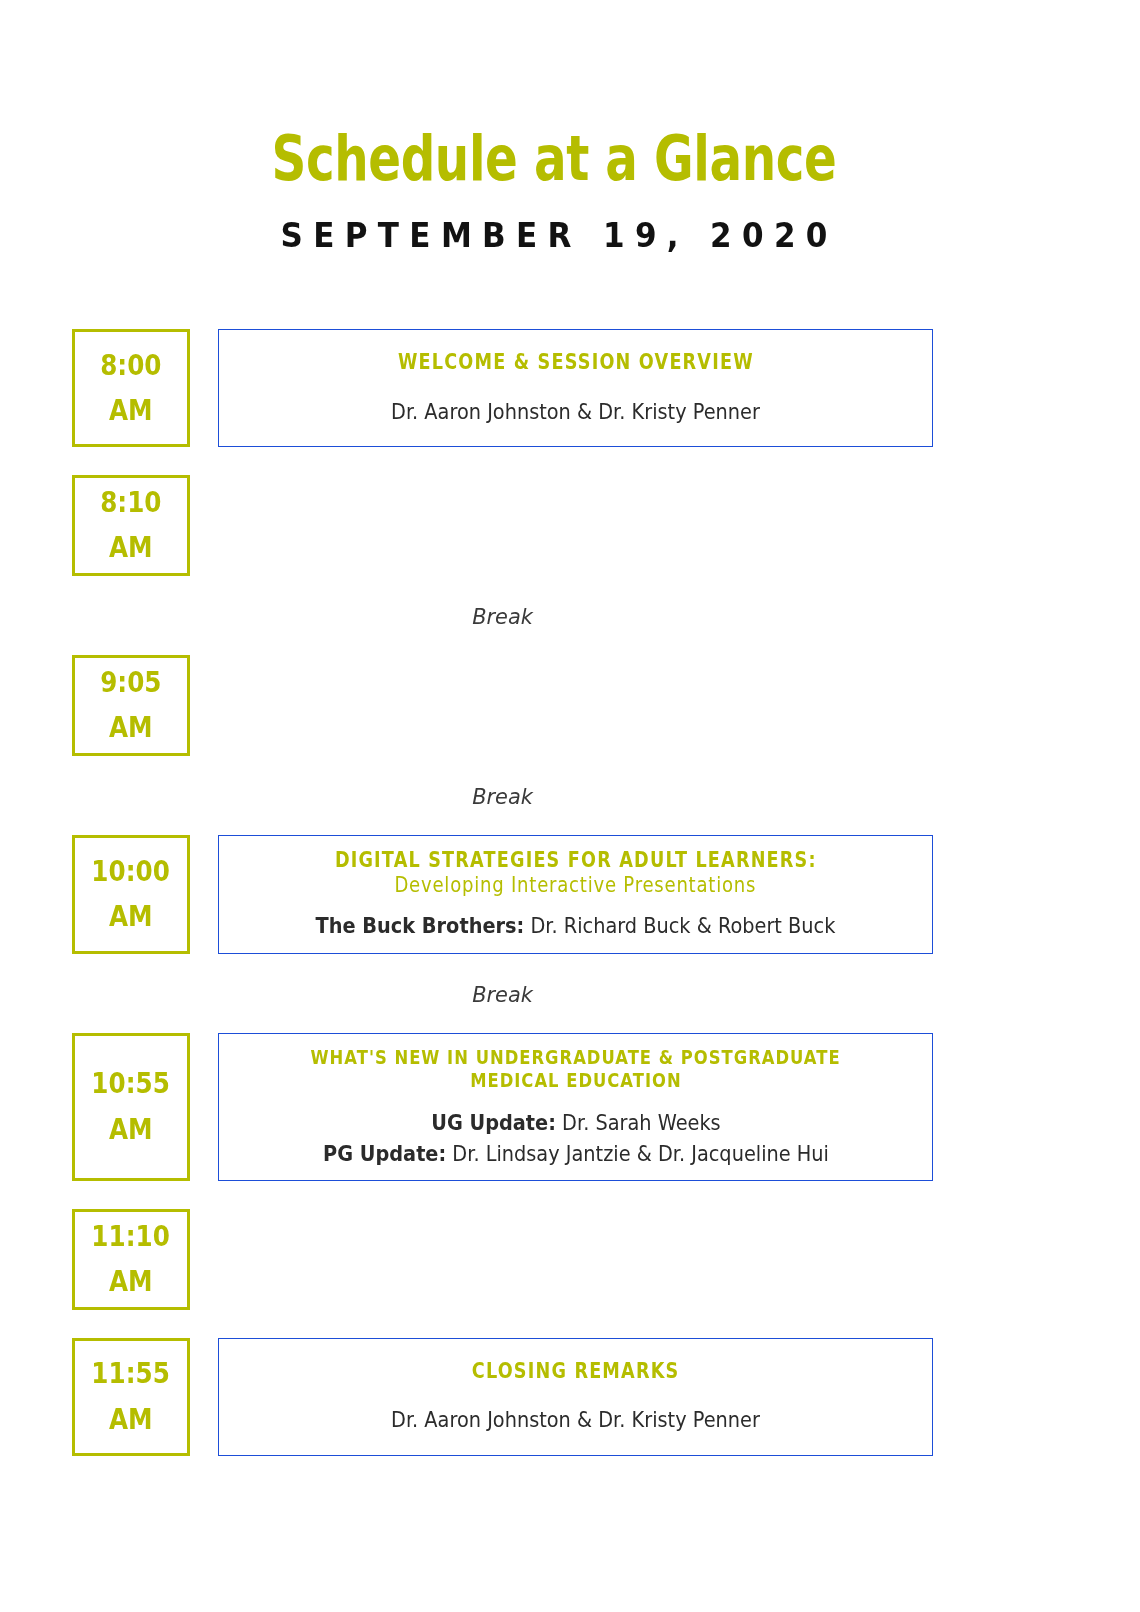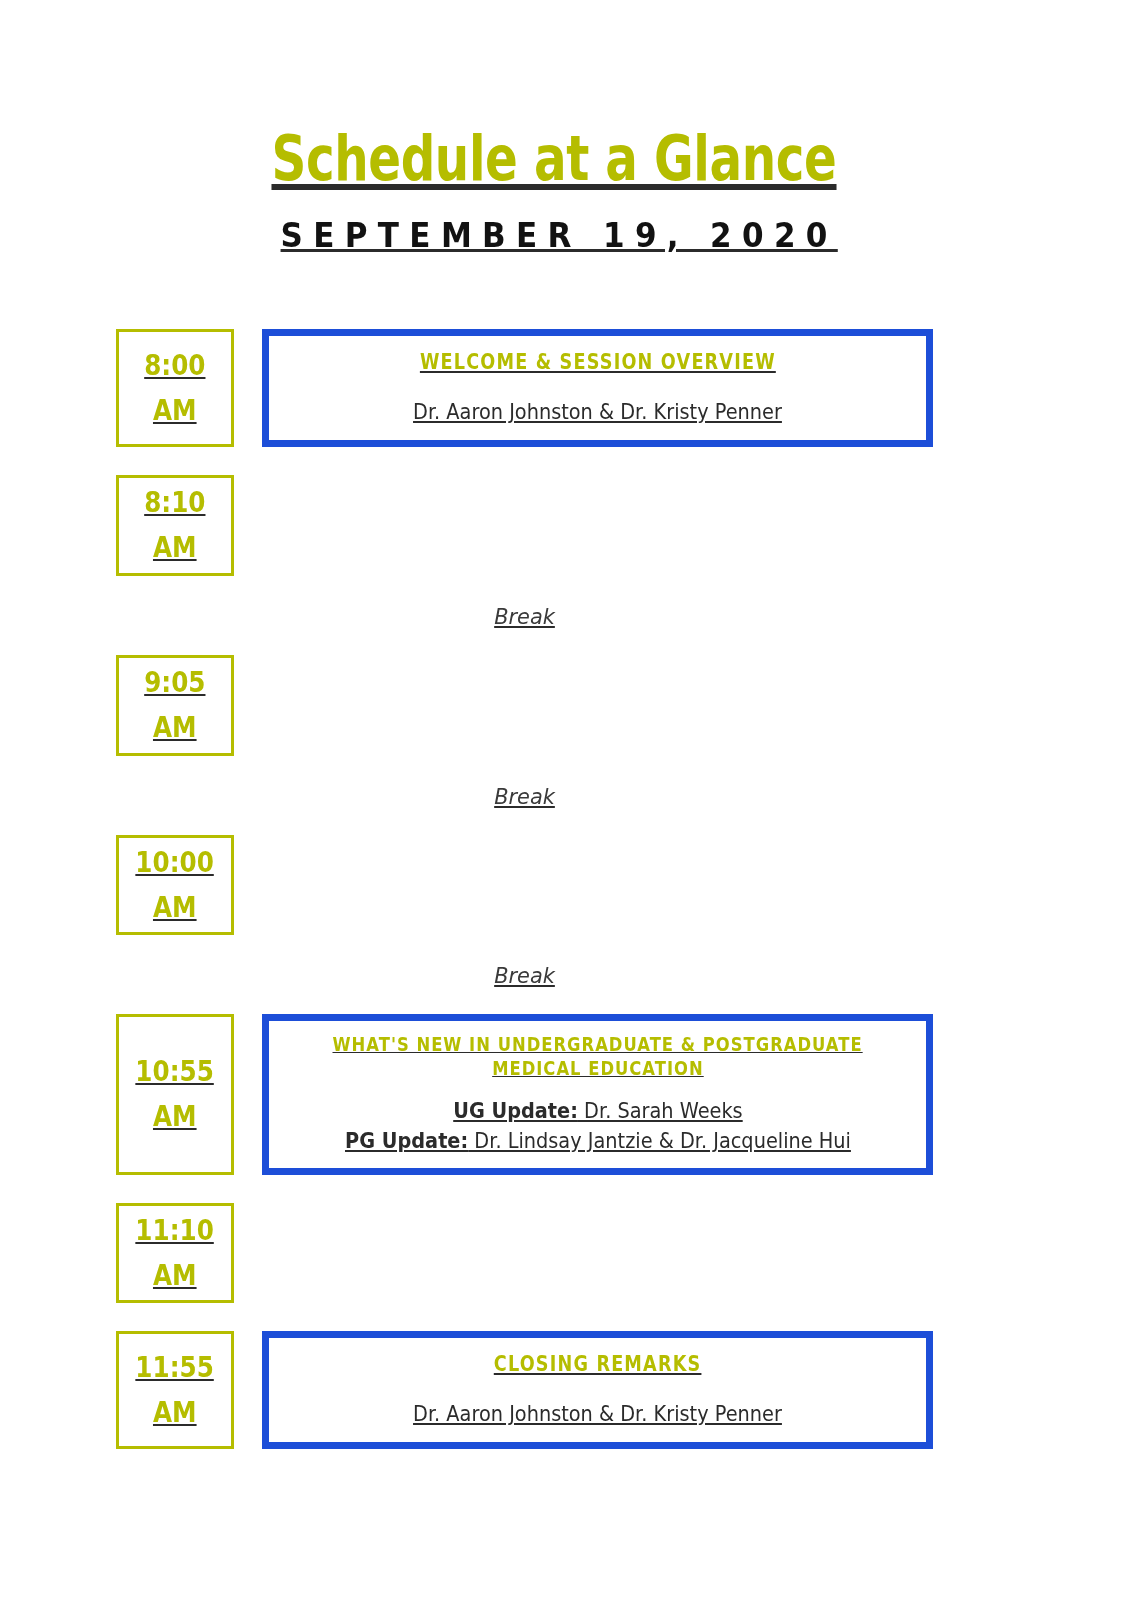--- a/index.html
+++ b/index.html
@@ -14,21 +14,20 @@
     color: #2b2b2b;
     overflow: hidden;
   }
 
   .page {
     position: relative;
     width: 1108px;
     height: 1612px;
     background: #ffffff;
     box-sizing: border-box;
-    text-decoration: underline;
   }
 
   
   .header {
     text-align: center;
     padding-top: 128px;
   }
   .title {
     font-family: "DejaVu Sans", sans-serif;
     font-size: 62px;
@@ -50,21 +49,21 @@
     margin: 26px 0 0 0;
     padding-left: 11px;
     white-space: nowrap;
     transform: scaleX(0.94);
     transform-origin: center;
   }
 
   
   .schedule {
     margin-top: 74px;
-    padding-left: 116px;
+    padding-left: 72px;
     padding-right: 175px;
   }
 
   .row {
     display: flex;
     align-items: stretch;
     gap: 28px;
     margin-bottom: 28px;
   }
 
@@ -84,21 +83,21 @@
     font-size: 28px;
     color: #b5bd00;
     line-height: 1.05;
     transform: scaleX(0.88);
     white-space: nowrap;
   }
   .time-line.meridiem { margin-top: 16px; }
 
   .session-box {
     flex: 1 1 auto;
-    border: 7px solid #1d4ed8;
+    border: 1px solid #1d4ed8;
     box-sizing: border-box;
     display: flex;
     flex-direction: column;
     align-items: center;
     justify-content: center;
     padding: 12px 10px;
     min-height: 118px;
     text-align: center;
   }
 
@@ -196,20 +195,25 @@
       </div>
     </div>
 
     <div class="break">Break</div>
 
     <div class="row">
       <div class="time-box">
         <div class="time-line">10:00</div>
         <div class="time-line meridiem">AM</div>
       </div>
+      <div class="session-box">
+        <div class="session-title">DIGITAL STRATEGIES FOR ADULT LEARNERS:</div>
+        <div class="session-subtitle">Developing Interactive Presentations</div>
+        <div class="presenter tight"><span class="lead">The Buck Brothers:</span><span> Dr. Richard Buck &amp; Robert Buck</span></div>
+      </div>
     </div>
 
     <div class="break">Break</div>
 
     <div class="row">
       <div class="time-box">
         <div class="time-line">10:55</div>
         <div class="time-line meridiem">AM</div>
       </div>
       <div class="session-box">

